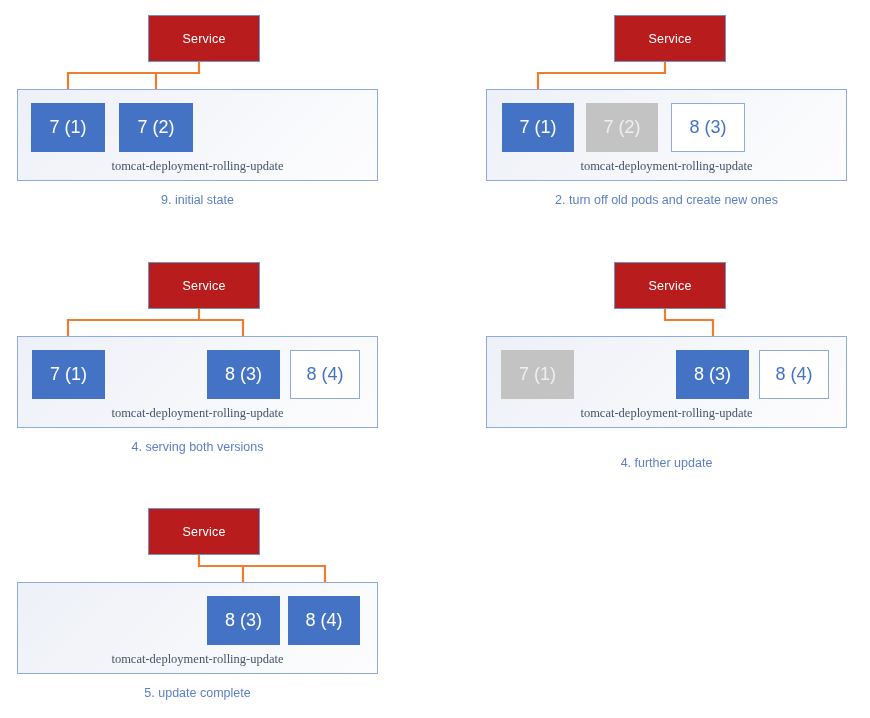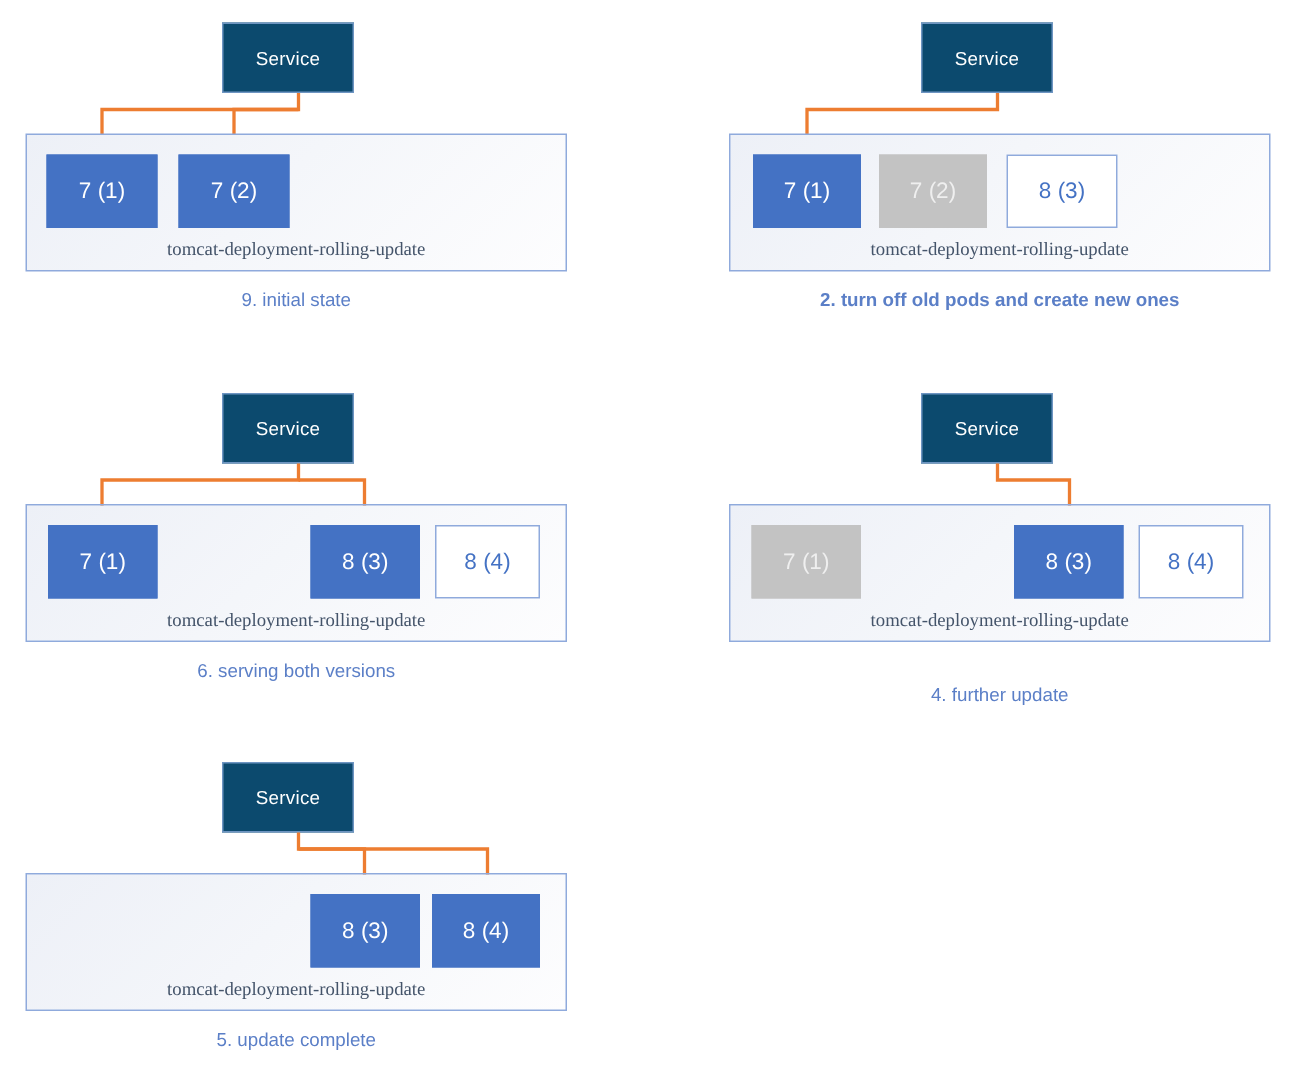--- a/index.html
+++ b/index.html
@@ -18,23 +18,23 @@
     width: 870px;
     height: 718px;
   }
   .panel {
     position: absolute;
   }
 
   
   .service-box {
     position: absolute;
-    width: 88px;
+    width: 112px;
     height: 47px;
-    background: #0c4a6e;
+    background: #b91c1c;
     border: 1px solid #6E95C2;
     box-sizing: border-box;
     display: flex;
     align-items: center;
     justify-content: center;
     color: #ffffff;
     font-size: 12.5px;
     letter-spacing: .2px;
   }
 
@@ -56,21 +56,21 @@
     font-family: Liberation Serif, serif;
   }
 
   
   .pod {
     position: absolute;
     box-sizing: border-box;
     display: flex;
     align-items: center;
     justify-content: center;
-    font-size: 15px;
+    font-size: 18px;
   }
   .pod.blue {
     background: #4472C4;
     border: 1px solid #4472C4;
     color: #ffffff;
   }
   .pod.gray {
     background: #C3C3C3;
     border: 1px solid #C3C3C3;
     color: #EFEFEF;
@@ -147,21 +147,21 @@
     <div class="pod blue" style="left:502px; top:103px; width:72px; height:49px;">
       <span>7 (1)</span>
     </div>
     <div class="pod gray" style="left:586px; top:103px; width:72px; height:49px;">
       <span>7 (2)</span>
     </div>
     <div class="pod white" style="left:671px; top:103px; width:74px; height:49px;">
       <span>8 (3)</span>
     </div>
 
-    <div class="caption" style="left:486px; top:193px; width:361px;font-weight:bold;">2. turn off old pods and create new ones</div>
+    <div class="caption" style="left:486px; top:193px; width:361px;">2. turn off old pods and create new ones</div>
   </div>
 
   <div class="panel">
     <div class="service-box" style="left:148px; top:262px;">
       <span>Service</span>
     </div>
 
     <svg class="connectors" width="870" height="718">
       <path d="M199,309 L199,320 L68,320 L68,343" stroke="#ED7D31" stroke-width="2.2" fill="none"></path>
       <path d="M199,320 L243,320 L243,343" stroke="#ED7D31" stroke-width="2.2" fill="none"></path>
@@ -176,21 +176,21 @@
     <div class="pod blue" style="left:32px; top:350px; width:73px; height:49px;">
       <span>7 (1)</span>
     </div>
     <div class="pod blue" style="left:207px; top:350px; width:73px; height:49px;">
       <span>8 (3)</span>
     </div>
     <div class="pod white" style="left:290px; top:350px; width:70px; height:49px;">
       <span>8 (4)</span>
     </div>
 
-    <div class="caption" style="left:17px; top:440px; width:361px;">6. serving both versions</div>
+    <div class="caption" style="left:17px; top:440px; width:361px;">4. serving both versions</div>
   </div>
 
   <div class="panel">
     <div class="service-box" style="left:614px; top:262px;">
       <span>Service</span>
     </div>
 
     <svg class="connectors" width="870" height="718">
       <path d="M665,309 L665,320 L713,320 L713,343" stroke="#ED7D31" stroke-width="2.2" fill="none"></path>
       <polygon points="713,351 707,340 719,340" fill="#ED7D31"></polygon>

